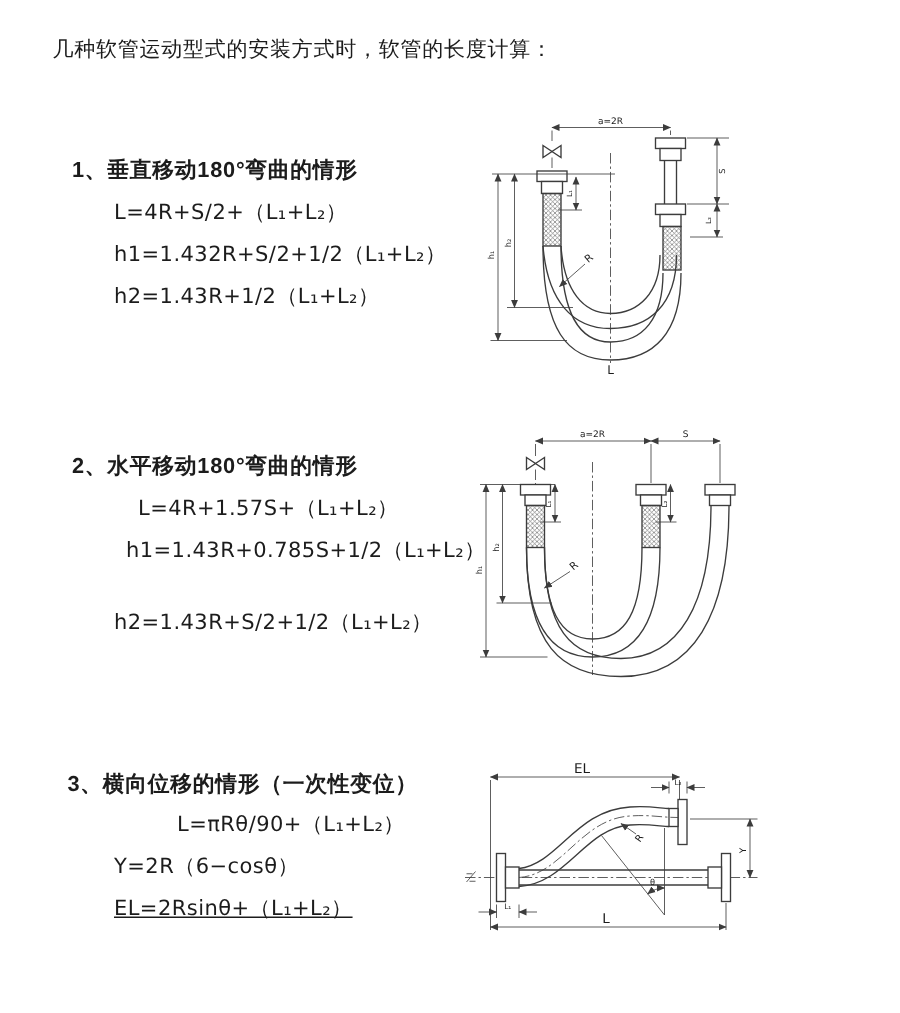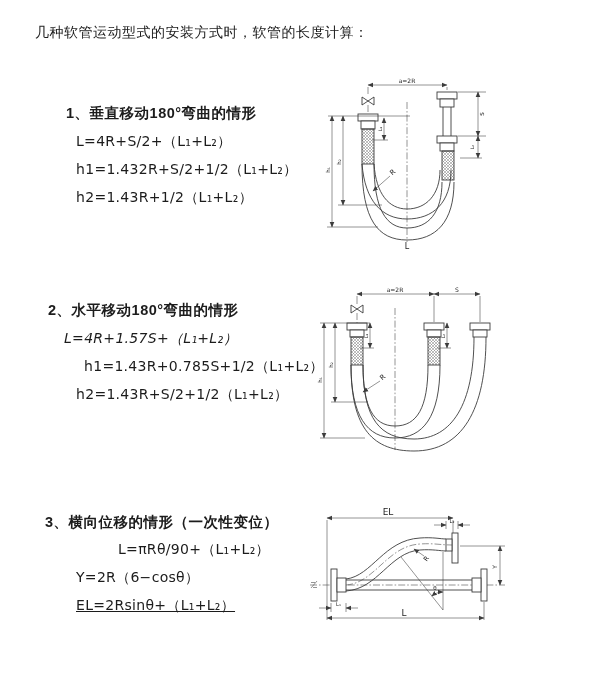--- a/index.html
+++ b/index.html
@@ -15,29 +15,29 @@
   .tn{stroke:#3c3c3c;stroke-width:.55;fill:none;}
   .cl{stroke:#3c3c3c;stroke-width:.55;fill:none;stroke-dasharray:7 2 1.6 2;}
   .fl{fill:#ffffff;stroke:#3c3c3c;stroke-width:.9;}
   .vv{fill:#ffffff;stroke:#3c3c3c;stroke-width:.9;}
 </style>
 </head>
 <body>
 
 <div class="abs doc-title">几种软管运动型式的安装方式时，软管的长度计算：</div>
 
-<div class="abs sec-heading" style="left:66px;top:104px;">1、垂直移动180°弯曲的情形</div>
+<div class="abs sec-heading" style="left:48px;top:104px;">1、垂直移动180°弯曲的情形</div>
 <div class="abs formula" style="left:76px;top:133px;">L=4R+S/2+（L₁+L₂）</div>
 <div class="abs formula" style="left:76px;top:161px;">h1=1.432R+S/2+1/2（L₁+L₂）</div>
 <div class="abs formula" style="left:76px;top:189px;">h2=1.43R+1/2（L₁+L₂）</div>
 
 <div class="abs sec-heading" style="left:48px;top:301px;">2、水平移动180°弯曲的情形</div>
-<div class="abs formula" style="left:64px;top:330px;font-style:italic;">L=4R+1.57S+（L₁+L₂）</div>
+<div class="abs formula" style="left:92px;top:330px;">L=4R+1.57S+（L₁+L₂）</div>
 <div class="abs formula" style="left:84px;top:358px;">h1=1.43R+0.785S+1/2（L₁+L₂）</div>
-<div class="abs formula" style="left:76px;top:386px;">h2=1.43R+S/2+1/2（L₁+L₂）</div>
+<div class="abs formula" style="left:76px;top:406px;">h2=1.43R+S/2+1/2（L₁+L₂）</div>
 
 <div class="abs sec-heading" style="left:45px;top:513px;">3、横向位移的情形（一次性变位）</div>
 <div class="abs formula" style="left:76px;top:541px;margin-left:42px;">L=πRθ/90+（L₁+L₂）</div>
 <div class="abs formula" style="left:76px;top:569px;">Y=2R（6−cosθ）</div>
 <div class="abs formula" style="left:76px;top:597px;text-decoration:underline;">EL=2Rsinθ+（L₁+L₂）</div>
 
 <svg style="left:310px;top:70px;" width="290" height="190" viewBox="0 0 290 190">
   <defs>
     <marker id="ar1" markerWidth="6" markerHeight="6" refX="5" refY="3" orient="auto-start-reverse" markerUnits="userSpaceOnUse">
       <path d="M0,0.7 L5.4,3 L0,5.3 Z" fill="#3c3c3c"></path>

